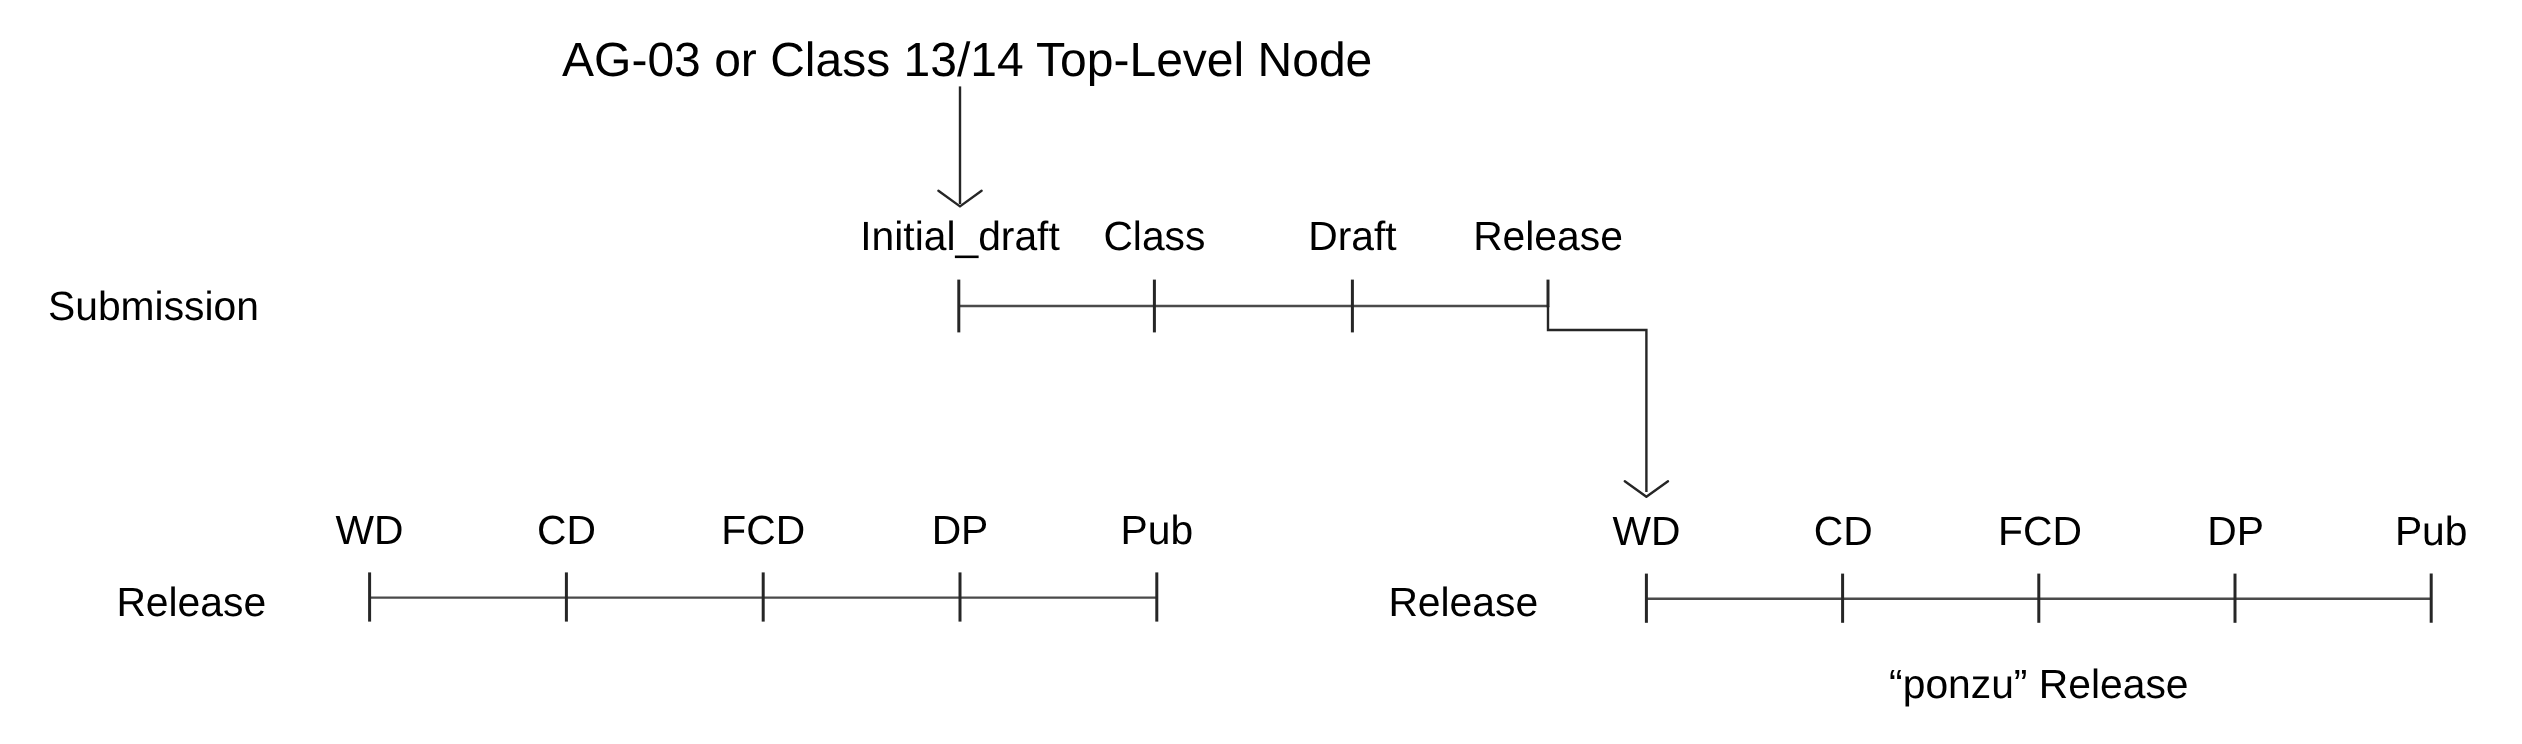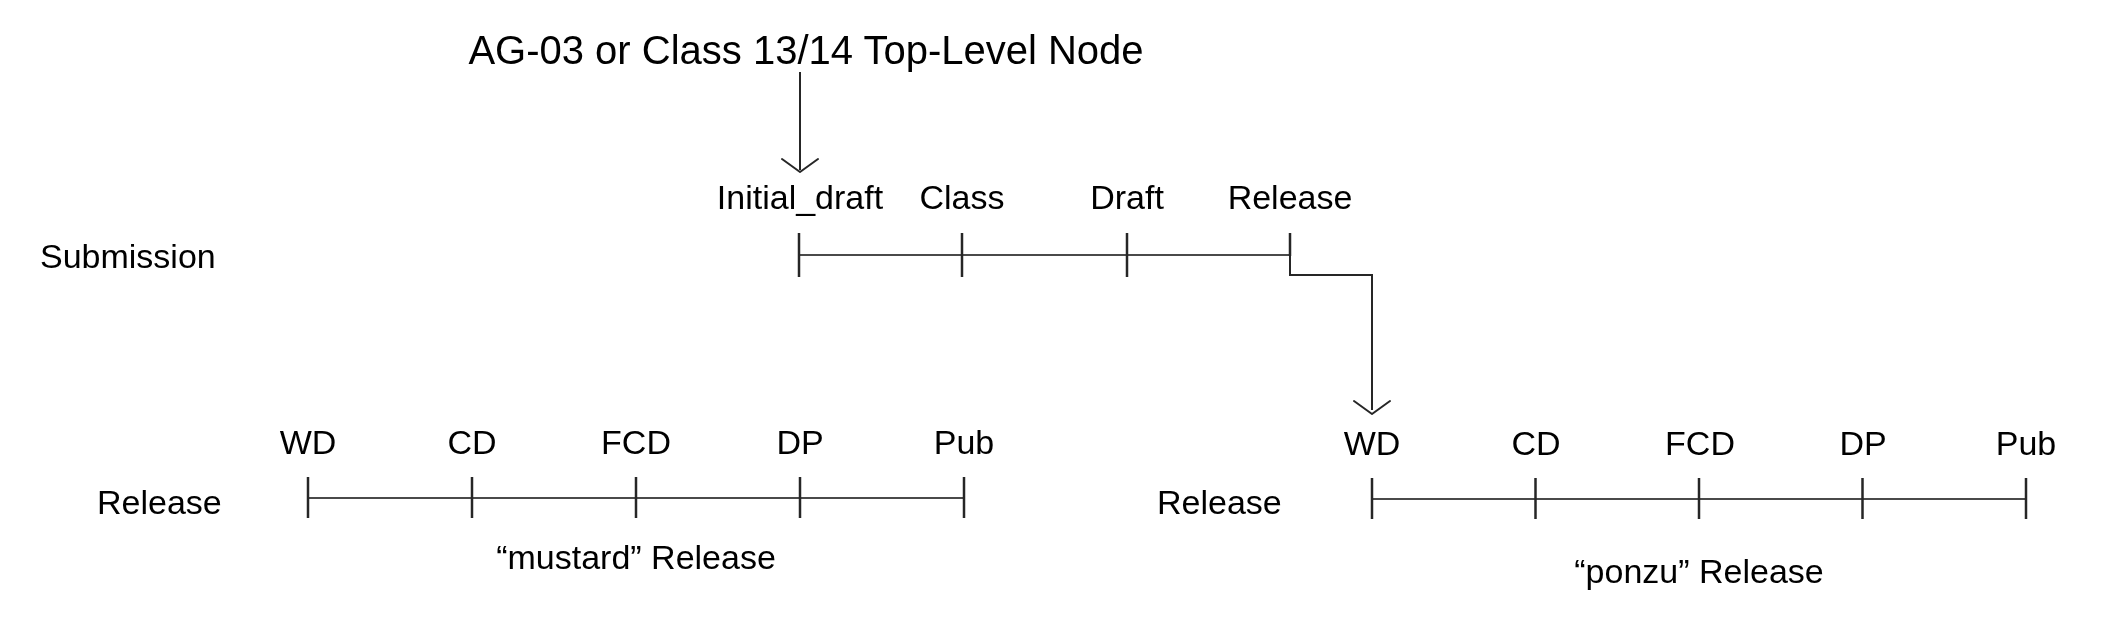--- a/index.html
+++ b/index.html
@@ -88,21 +88,20 @@
   <div class="txt centered" style="left:962px; top:180px;">Class</div>
   <div class="txt centered" style="left:1127px; top:180px;">Draft</div>
   <div class="txt centered" style="left:1290px; top:180px;">Release</div>
 
   <div class="txt" style="left:97px; top:485px;">Release</div>
   <div class="txt centered" style="left:308px; top:425px;">WD</div>
   <div class="txt centered" style="left:472px; top:425px;">CD</div>
   <div class="txt centered" style="left:636px; top:425px;">FCD</div>
   <div class="txt centered" style="left:800px; top:425px;">DP</div>
   <div class="txt centered" style="left:964px; top:425px;">Pub</div>
-  <div class="txt centered" style="left:636px; top:540px;">“mustard” Release</div>
 
   <div class="txt" style="left:1157px; top:485px;">Release</div>
   <div class="txt centered" style="left:1372px; top:426px;">WD</div>
   <div class="txt centered" style="left:1536px; top:426px;">CD</div>
   <div class="txt centered" style="left:1700px; top:426px;">FCD</div>
   <div class="txt centered" style="left:1863px; top:426px;">DP</div>
   <div class="txt centered" style="left:2026px; top:426px;">Pub</div>
   <div class="txt centered" style="left:1699px; top:554px;">“ponzu” Release</div>
 
 </div>

